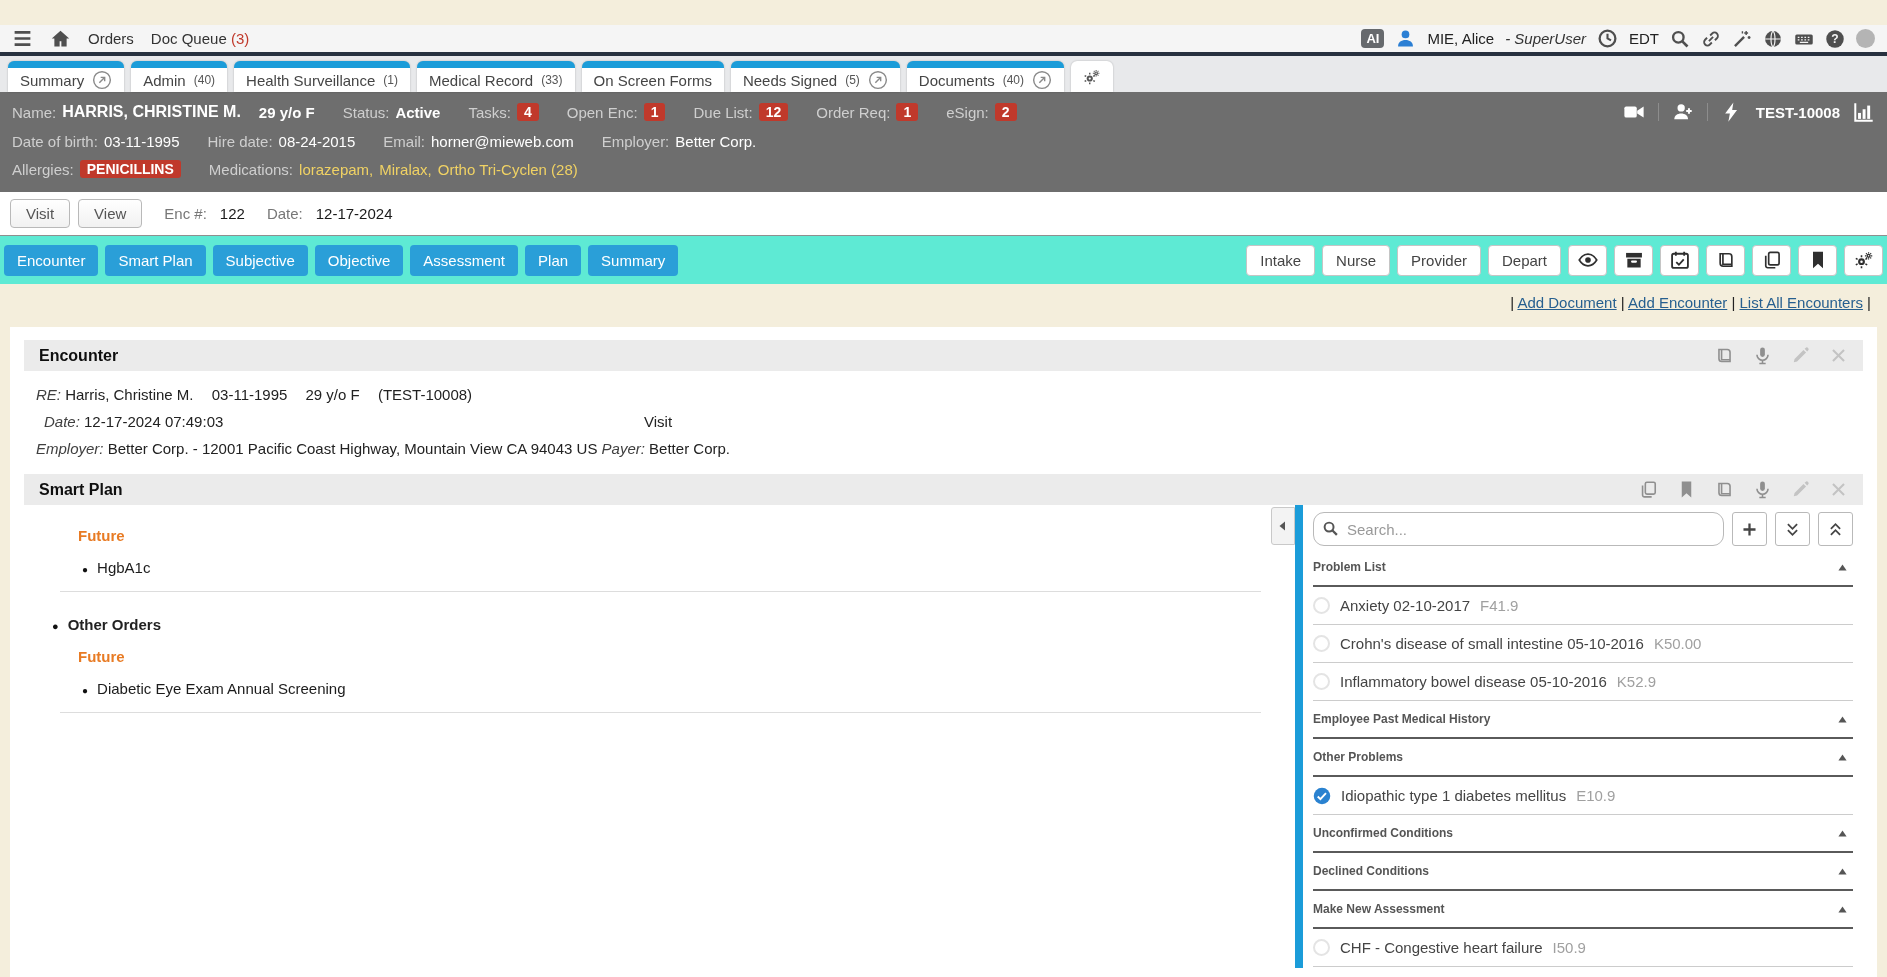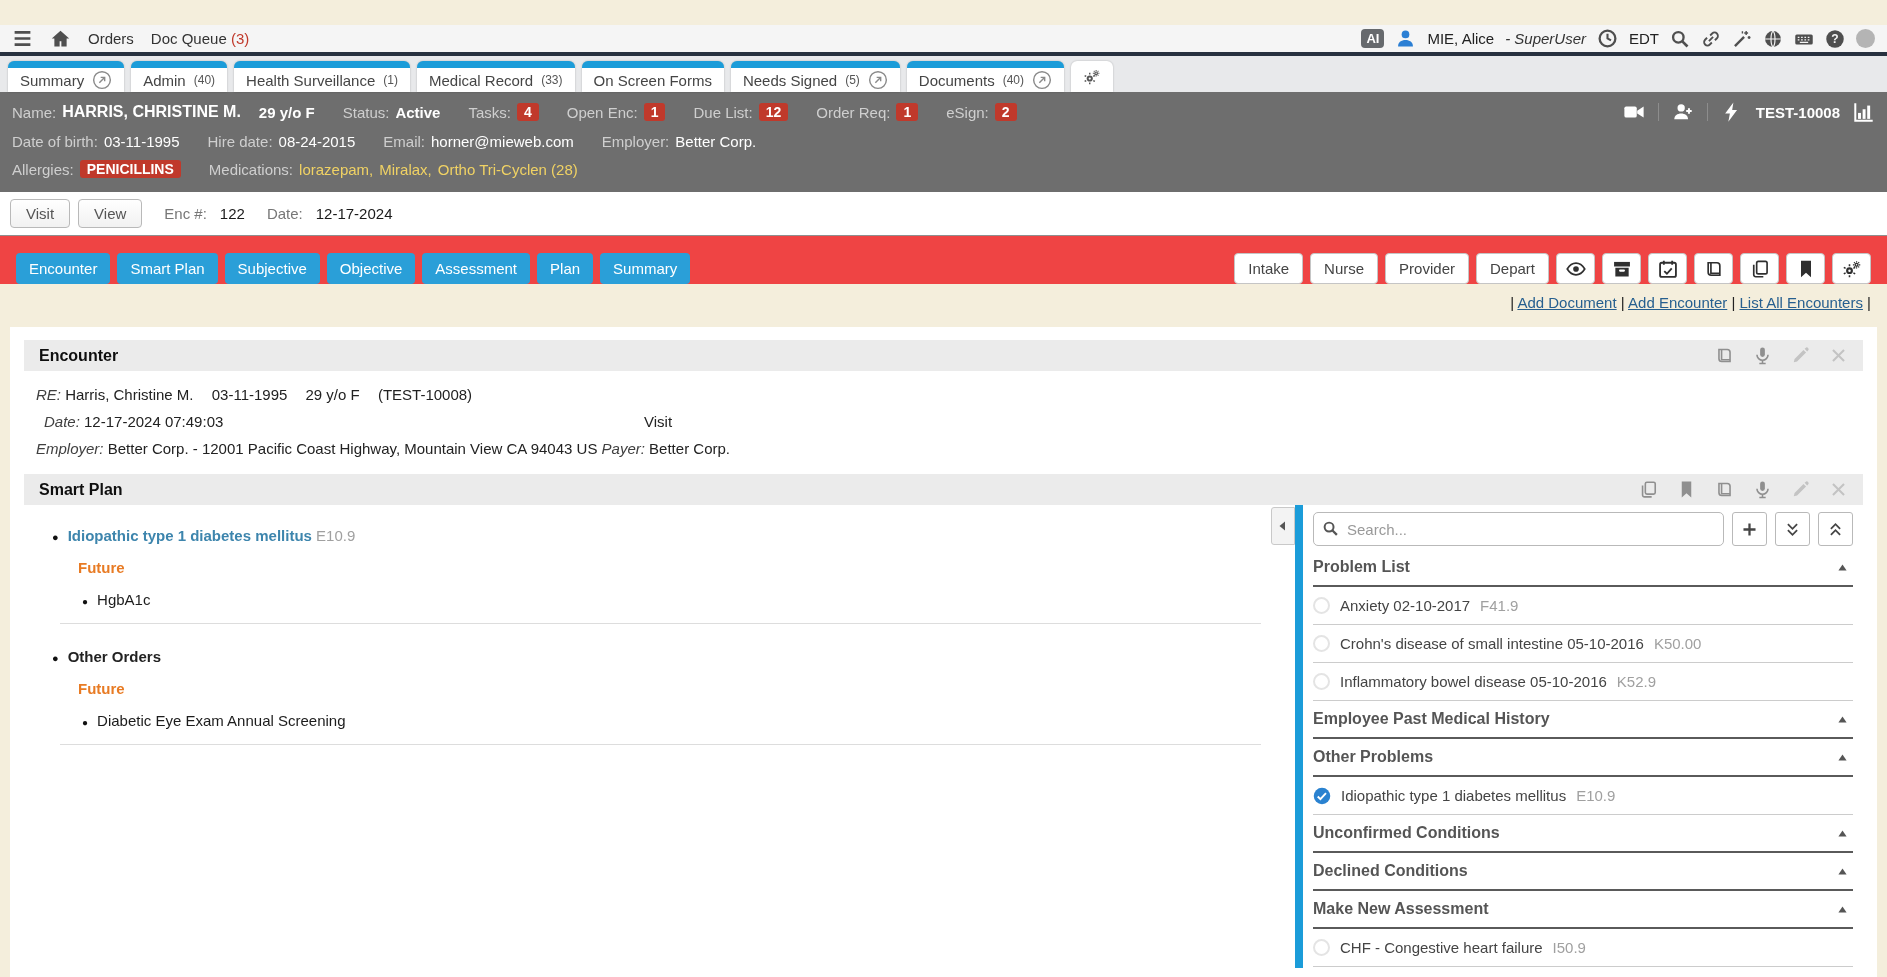--- a/index.html
+++ b/index.html
@@ -48,21 +48,21 @@
   .pid { font-weight:bold; }
   .med { color:#f0d264; cursor:pointer; }
 
   
   .visitbar { background:#fff; height:44px; display:flex; align-items:center; padding:0 10px; gap:8px; border-bottom:1px solid #8f8f8f; }
   .btn-plain { background:linear-gradient(#fff,#f1f1f1); border:1px solid #b9b9b9; border-radius:4px; height:29px; padding:0 15px; font-size:15px; color:#555; font-family:inherit; cursor:pointer; }
   .enc-lbl { color:#777; margin-left:14px; }
   .enc-val { color:#1b1b1b; margin-left:5px; }
 
   
-  .navbar { background:#ef4444; height:48px; display:flex; align-items:flex-end; padding:0 16px; }
+  .navbar { background:#5eead4; height:48px; display:flex; align-items:center; padding:0 4px; }
   .btn-blue { background:#2a9fd8; color:#fff; border:none; border-radius:4px; height:31px; padding:0 13px; font-size:15px; font-family:inherit; margin-right:7px; cursor:pointer; }
   .nav-right { margin-left:auto; display:flex; align-items:center; gap:7px; }
   .btn-white { background:#fff; border:1px solid #c5c5c5; border-radius:4px; height:31px; padding:0 13px; font-size:15px; color:#444; font-family:inherit; cursor:pointer; display:flex; align-items:center; justify-content:center; }
   .btn-ic { width:39px; padding:0; color:#2f2f2f; }
   .btn-ic .ic { width:20px; height:20px; }
 
   
   .main { padding:0 10px; }
   .links-row { text-align:right; padding:10px 6px 0; color:#222; height:43px; }
   .links-row a { color:#265f8f; text-decoration:underline; cursor:pointer; }
@@ -89,26 +89,26 @@
   .g-item { margin-left:30px; color:#1c1c1c; }
   .sp-hr { border:none; border-top:1px solid #ddd; margin:15px 10px 24px 8px; }
 
   .sp-right { width:592px; display:flex; align-items:flex-start; }
   .collapse-btn { width:24px; height:38px; background:#f3f3f3; border:1px solid #c9c9c9; border-radius:3px 0 0 3px; color:#555; margin-top:2px; cursor:pointer; display:flex; align-items:center; justify-content:center; }
   .collapse-btn .ic { width:12px; height:12px; }
   .blue-bar { width:8px; background:#1b9cd9; align-self:stretch; }
   .panel { flex:1; background:#fff; padding:7px 10px 0 10px; }
   .panel-top { display:flex; gap:8px; margin-bottom:3px; }
   .search-wrap { flex:1; position:relative; }
-  .search-wrap input { width:100%; height:34px; border:1px solid #b9b9b9; border-radius:5px; padding:0 8px 0 33px; font-size:15px; color:#555; font-family:inherit; }
+  .search-wrap input { width:100%; height:34px; border:1px solid #b9b9b9; border-radius:11px; padding:0 8px 0 33px; font-size:15px; color:#555; font-family:inherit; }
   .search-wrap input::placeholder { color:#999; }
   .search-ic { position:absolute; left:9px; top:8px; width:17px; height:17px; color:#555; }
   .panel-btn { width:35px; height:34px; background:#fff; border:1px solid #b9b9b9; border-radius:3px; color:#444; cursor:pointer; display:flex; align-items:center; justify-content:center; }
   .panel-btn .ic { width:17px; height:17px; }
-  .p-header { height:38px; display:flex; align-items:center; font-weight:bold; font-size:16px; color:#555; border-bottom:2px solid #5a5a5a; cursor:pointer; }
+  .p-header { height:38px; display:flex; align-items:center; font-weight:bold; font-size:12px; color:#555; border-bottom:2px solid #5a5a5a; cursor:pointer; }
   .p-header .tri { margin-left:auto; width:13px; height:13px; color:#555; margin-right:4px; }
   .p-item { height:38px; display:flex; align-items:center; gap:10px; color:#444; border-bottom:1px solid #ccc; cursor:pointer; }
   .radio { width:17px; height:17px; border:2px solid #e4e4e4; border-radius:50%; flex:none; }
   .chk { width:18px; height:18px; flex:none; }
   .p-code { color:#a0a0a0; }
 </style>
 </head>
 <body>
 
 <div class="topbar">
@@ -480,21 +480,20 @@
             <svg viewBox="0 0 24 24">
               <path d="M5 5l14 14M19 5 5 19" stroke="currentColor" stroke-width="2.6"></path>
             </svg>
           </span>
         </div>
     </div>
 
     <div class="sp-content">
       <div class="sp-left" id="spLeft">
           <div>
-            <div class="g-head"><span class="bullet" style="font-size: 11px;">●</span><a class="dx-link">Idiopathic type 1 diabetes mellitus</a><span class="code"> E10.9</span></div>
             <div class="g-future">Future</div>
             <div class="g-item"><span class="bullet" style="font-size: 10px;">●</span>HgbA1c</div>
             <hr class="sp-hr">
           </div>
           <div>
             <div class="g-head"><span class="bullet" style="font-size: 11px;">●</span><span style="font-weight: bold;">Other Orders</span></div>
             <div class="g-future">Future</div>
             <div class="g-item"><span class="bullet" style="font-size: 10px;">●</span>Diabetic Eye Exam Annual Screening</div>
             <hr class="sp-hr">
           </div>

